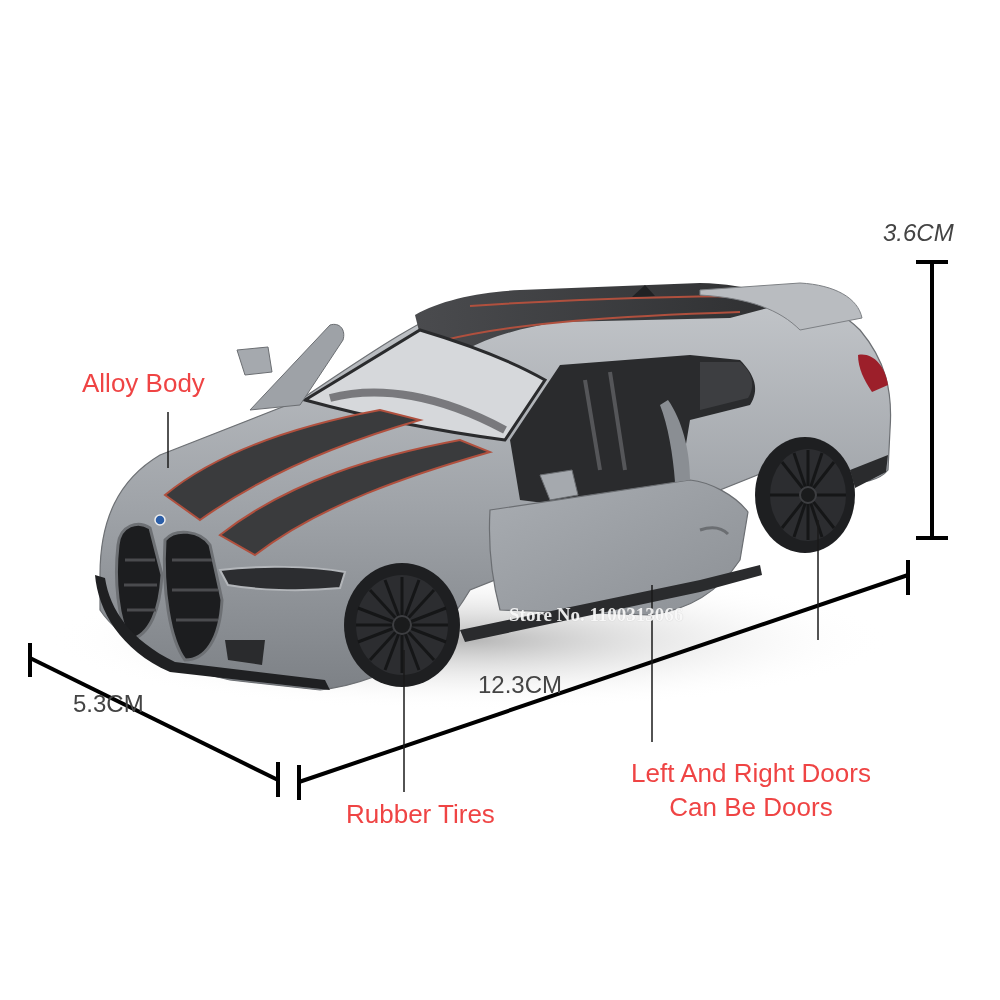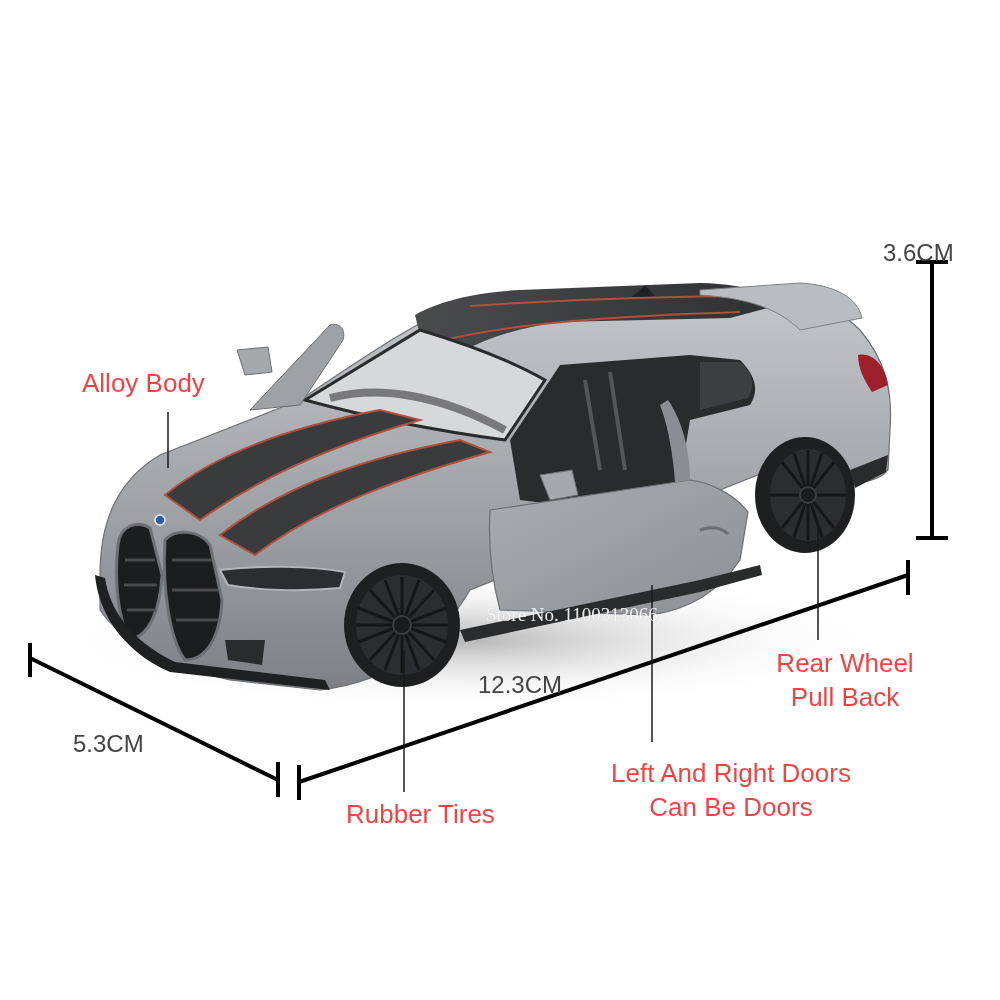--- a/index.html
+++ b/index.html
@@ -8,23 +8,24 @@
     background: #ffffff;
     font-family: "Liberation Sans", "DejaVu Sans", sans-serif;
   }
   .layer { position: absolute; left: 0; top: 0; width: 1000px; height: 1000px; }
   .label {
     position: absolute; color: #ef4444; font-size: 26px; line-height: 34px;
     white-space: nowrap; text-align: center;
   }
   .dim-label { color: #444444; font-size: 24px; }
   .watermark {
-    position: absolute; left: 486px; top: 604px; font-family: "Liberation Serif", "DejaVu Serif", serif;
+    position: absolute; left: 509px; top: 604px; font-family: "Liberation Serif", "DejaVu Serif", serif;
     font-size: 19px; color: rgba(255,255,255,0.88); white-space: nowrap;
     text-shadow: 0 0 1px rgba(120,120,120,0.4);
+    font-weight: bold;
   }
 </style>
 </head>
 <body>
 
 <div class="canvas">
 
   <svg class="layer" viewBox="0 0 1000 1000" xmlns="http://www.w3.org/2000/svg">
     <defs>
       <radialGradient id="shadow" cx="50%" cy="50%" r="50%">
@@ -160,28 +161,24 @@
       <line x1="404" y1="650" x2="404" y2="792"></line>
       <line x1="652" y1="585" x2="652" y2="742"></line>
       <line x1="818" y1="520" x2="818" y2="640"></line>
     </g>
   </svg>
 
   <div class="label" style="left:82px; top:366px;">Alloy Body</div>
 
   <div class="label" style="left:346px; top:797px;">Rubber Tires</div>
 
-  <div class="label" style="left:590px; top:756px; width:282px;">
+  <div class="label" style="left:610px; top:756px; width:282px;">
     <div>Left And Right Doors</div>
     <div>Can Be Doors</div>
   </div>
 
-  <div class="label" style="left:760px; top:646px; width:170px;">
-    <div>Rear Wheel</div>
-    <div>Pull Back</div>
-  </div>
 
-  <div class="label dim-label" style="left:883px; top:236px;">3.6CM</div>
-  <div class="label dim-label" style="left:73px; top:727px;">5.3CM</div>
+  <div class="label dim-label" style="left:883px; top:216px;font-style:italic;">3.6CM</div>
+  <div class="label dim-label" style="left:73px; top:687px;">5.3CM</div>
   <div class="label dim-label" style="left:478px; top:668px;">12.3CM</div>
 
   <div class="watermark">Store No. 1100313066</div>
 </div>
 
 </body></html>

